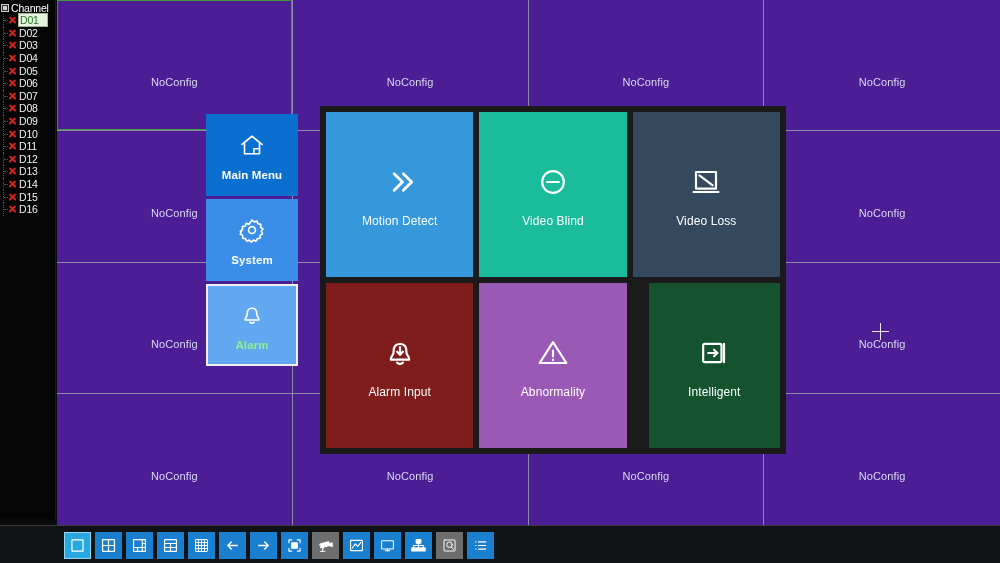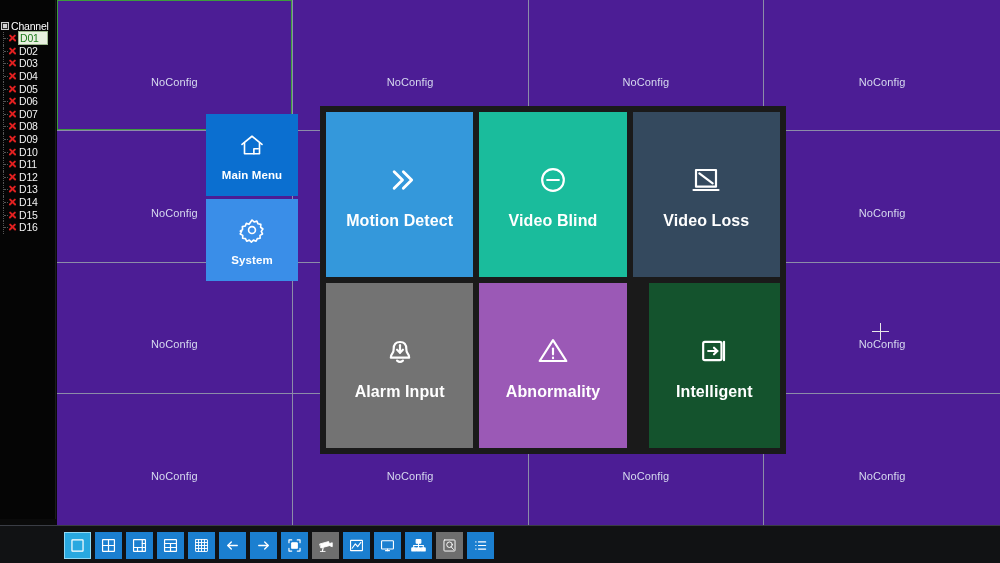--- a/index.html
+++ b/index.html
@@ -8,21 +8,21 @@
     width:1000px; height:563px; position:relative; overflow:hidden;
     font-family:"Liberation Sans", sans-serif;
     background:#0a0a0a;
     -webkit-font-smoothing:none;
   }
 
   
   #channel-panel{
     position:absolute; left:0; top:0; width:56px; height:519px;
     background:#050505; border-right:1px solid #1b1b1b;
-    padding-top:19px;
+    padding-top:1px;
   }
   .ch-header{
     display:flex; align-items:center; gap:2px;
     height:13px; padding-left:1px;
     color:#ffffff; font-size:10.5px; letter-spacing:-0.2px;
   }
   .ch-header .boxicon{
     width:8px; height:8px; border:1px solid #cfcfcf; background:#2b2b2b;
     position:relative; flex:0 0 auto;
   }
@@ -101,21 +101,21 @@
     background:#1a1a1a; padding:6px;
     display:grid; grid-template-columns:repeat(3,1fr); grid-template-rows:repeat(2,1fr);
     gap:6px;
   }
   .atile{
     position:relative; display:flex; flex-direction:column;
     align-items:center; justify-content:center; cursor:default;
     color:#fff;
   }
   .atile .aicon{ margin-bottom:12px; }
-  .atile .alabel{ font-size:16px; letter-spacing:0.1px; font-weight:bold; }
+  .atile .alabel{ font-size:12px; letter-spacing:0.1px; font-weight:normal; }
   .atile svg{ display:block; }
 
   
   #toolbar-wrap{
     position:absolute; left:0; bottom:0; width:1000px; height:38px;
     background:#111214; border-top:1px solid #3a3d45;
   }
   #toolbar{
     position:absolute; left:64px; top:4px; height:30px;
     display:flex; align-items:center; gap:4px;
@@ -297,20 +297,29 @@
     </div>
     <div class="mtile" style="background: rgb(58, 142, 232);">
       <span>
         <svg width="30" height="30" viewBox="0 0 48 48" fill="none" stroke="#ffffff" stroke-width="2.6" stroke-linecap="round" stroke-linejoin="round">
           <path d="M24 8 l3.4 3.1 4.4-1.3 1.8 4.3 4.5.9-.3 4.6 3.6 2.8-2.6 3.8 2 4.1-4 2.3.2 4.6-4.5.6-2 4.1-4.2-1.7-3.3 3.2-3.3-3.2-4.2 1.7-2-4.1-4.5-.6.2-4.6-4-2.3 2-4.1L5.3 26l3.6-2.8-.3-4.6 4.5-.9 1.8-4.3 4.4 1.3z"></path>
           <circle cx="24" cy="24" r="5.5"></circle>
         </svg>
       </span>
       <span class="mlabel">System</span>
     </div>
+    <div class="mtile active" style="background: rgb(98, 168, 240);">
+      <span>
+        <svg width="30" height="30" viewBox="0 0 48 48" fill="none" stroke="#ffffff" stroke-width="2.6" stroke-linecap="round" stroke-linejoin="round">
+          <path d="M13 32 q0-3 1.8-5 1.6-1.8 1.6-5.4 0-8.4 7.6-8.4 t7.6 8.4 q0 3.6 1.6 5.4 1.8 2 1.8 5 z"></path>
+          <path d="M20.5 35.5 q3.5 3.2 7 0"></path>
+        </svg>
+      </span>
+      <span class="mlabel">Alarm</span>
+    </div>
   </div>
 
 <div id="alarm-grid">
     <div class="atile" style="background: rgb(52, 152, 219);">
       <span class="aicon">
         <svg width="40" height="40" viewBox="0 0 48 48" fill="none" stroke="#ffffff" stroke-width="3.4" stroke-linecap="round" stroke-linejoin="round">
           <path d="M17 14 L27 24 L17 34"></path>
           <path d="M28 14 L38 24 L28 34"></path>
         </svg>
       </span>
@@ -328,21 +337,21 @@
     <div class="atile" style="background: rgb(52, 73, 94);">
       <span class="aicon">
         <svg width="40" height="40" viewBox="0 0 48 48" fill="none" stroke="#ffffff" stroke-width="2.6" stroke-linecap="round" stroke-linejoin="round">
           <path d="M12 12 H36 V32 H12 Z"></path>
           <path d="M16 16 L32 28"></path>
           <path d="M9 36 H39"></path>
         </svg>
       </span>
       <span class="alabel">Video Loss</span>
     </div>
-    <div class="atile" style="background: #737373;">
+    <div class="atile" style="background: #7f1d1d;">
       <span class="aicon">
         <svg width="40" height="40" viewBox="0 0 48 48" fill="none" stroke="#ffffff" stroke-width="2.6" stroke-linecap="round" stroke-linejoin="round">
           <path d="M13 32 q0-3 1.8-5 1.6-1.8 1.6-5.4 0-8.4 7.6-8.4 t7.6 8.4 q0 3.6 1.6 5.4 1.8 2 1.8 5 z"></path>
           <path d="M20.5 35.5 q3.5 3.2 7 0"></path>
           <path d="M24 17 V26"></path>
           <path d="M20.5 22.5 L24 26 L27.5 22.5"></path>
         </svg>
       </span>
       <span class="alabel">Alarm Input</span>
     </div>

